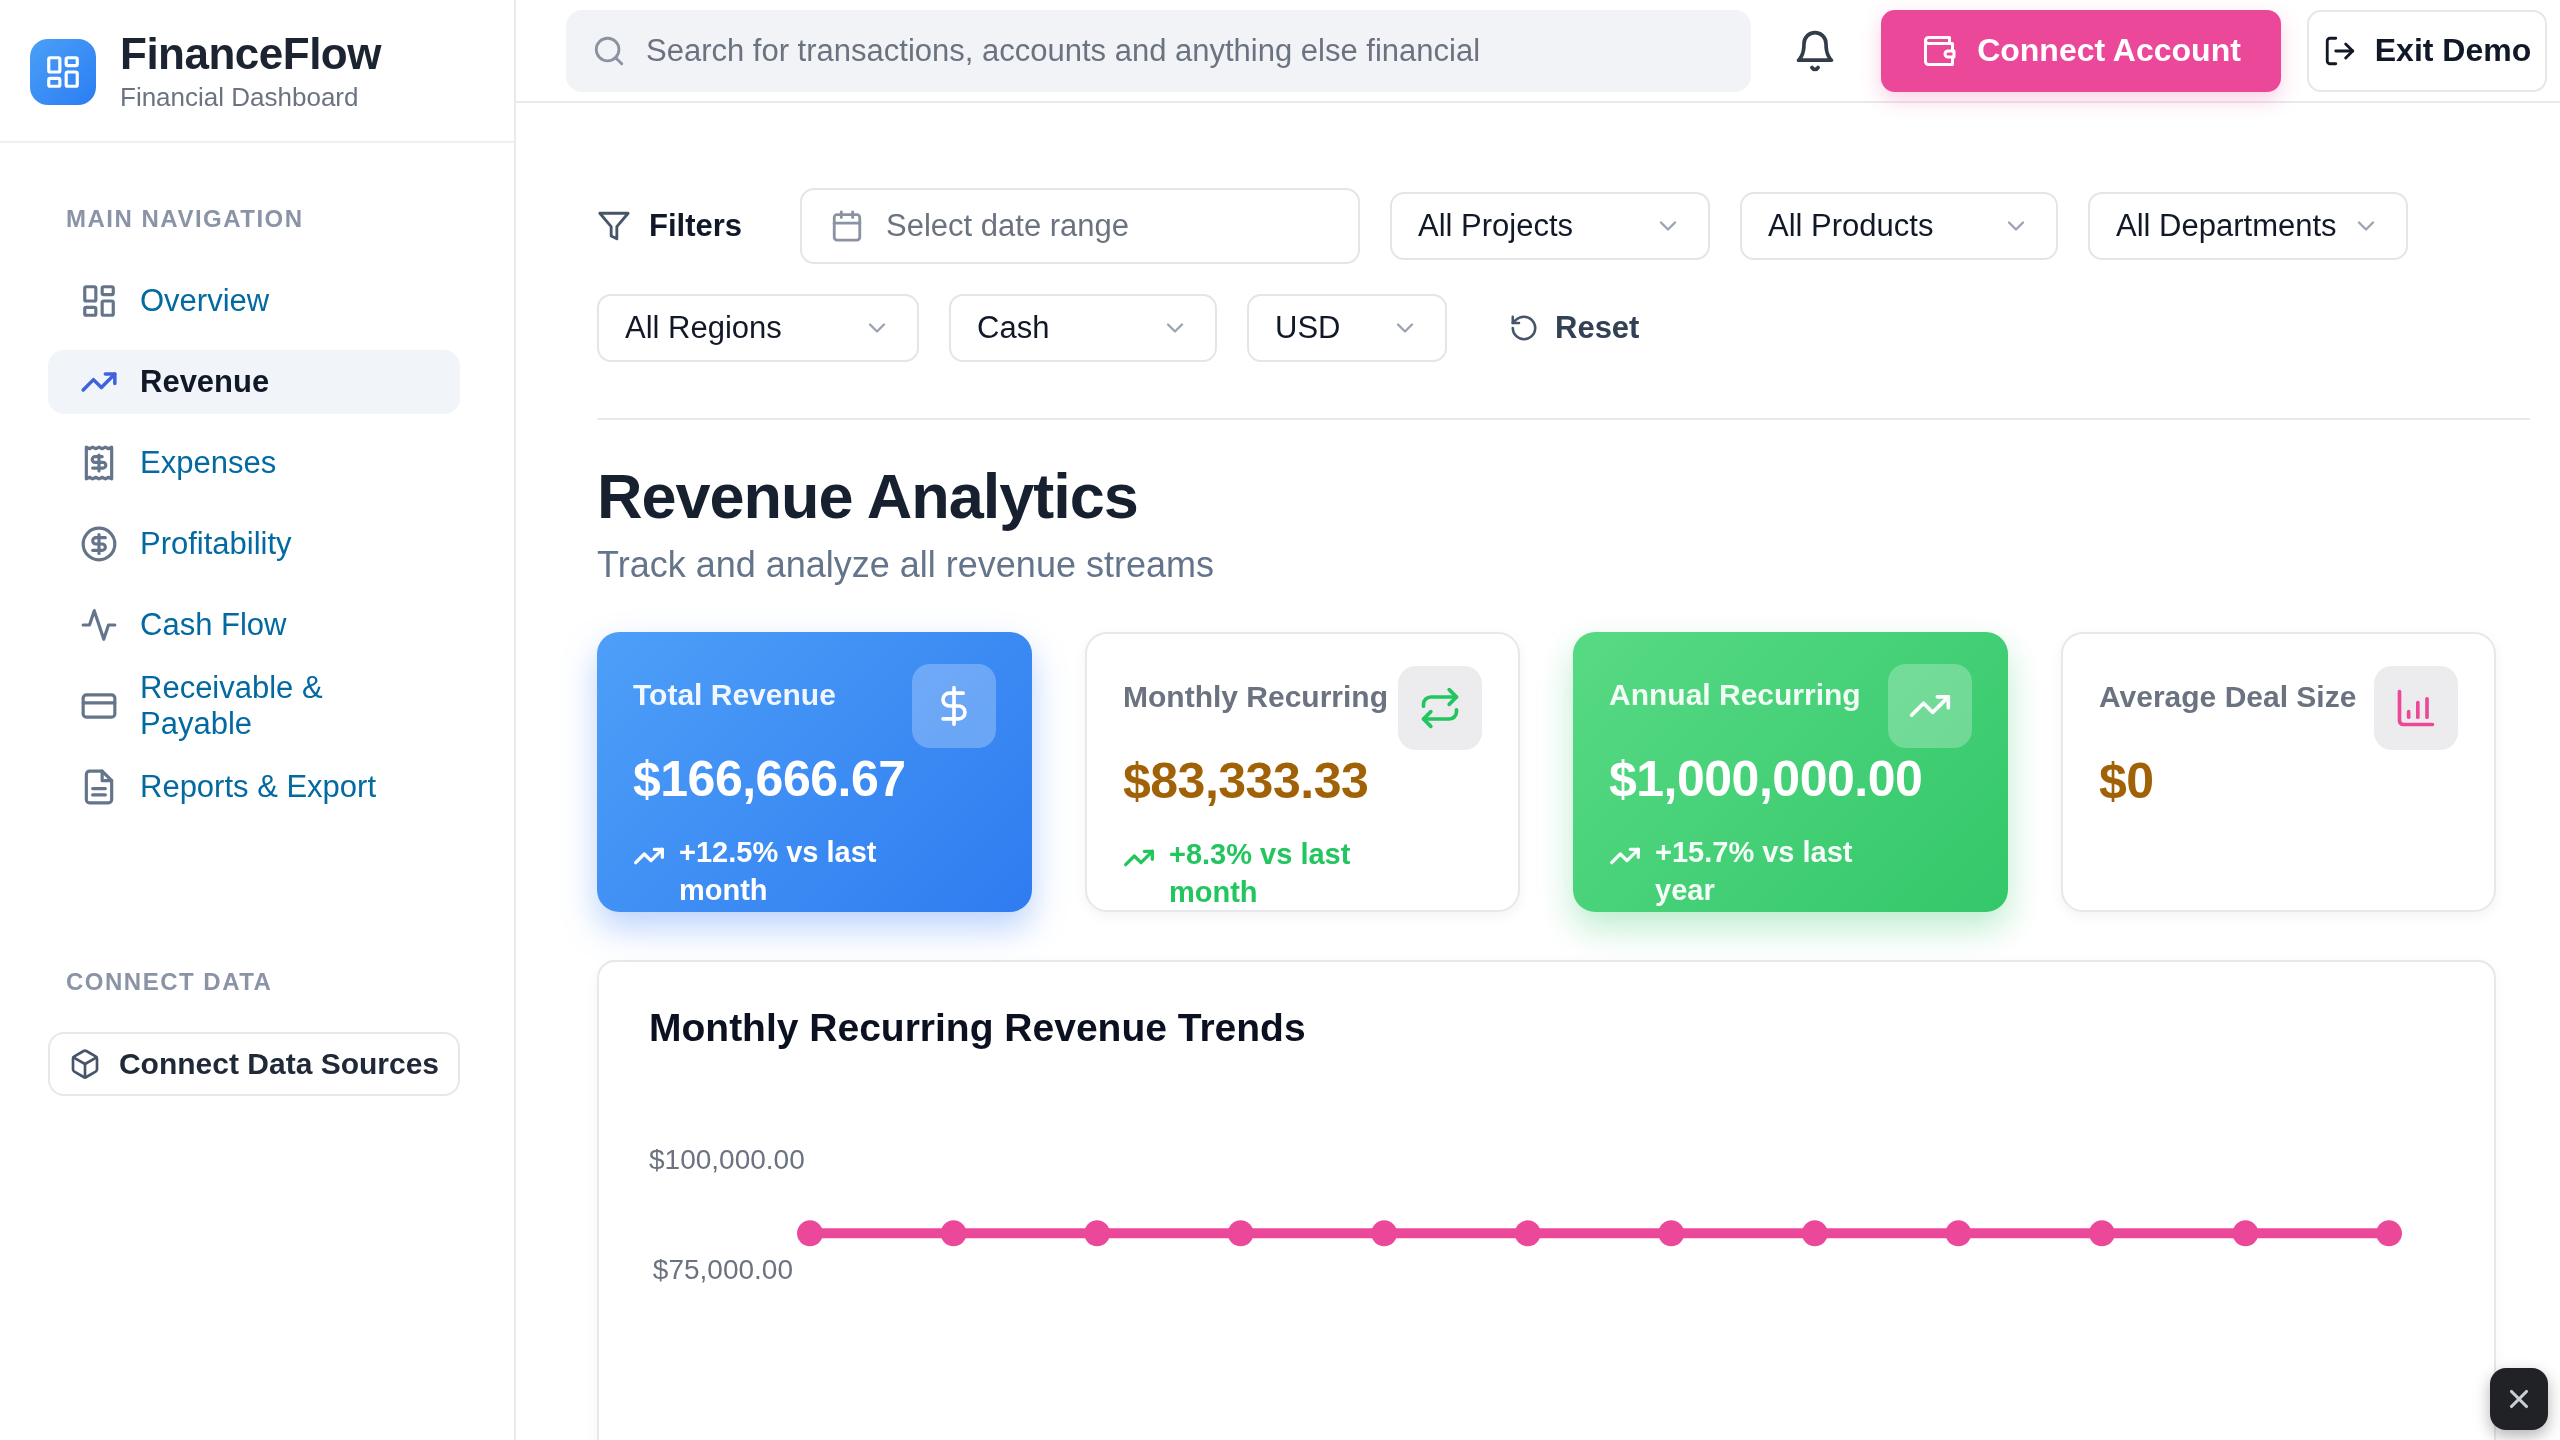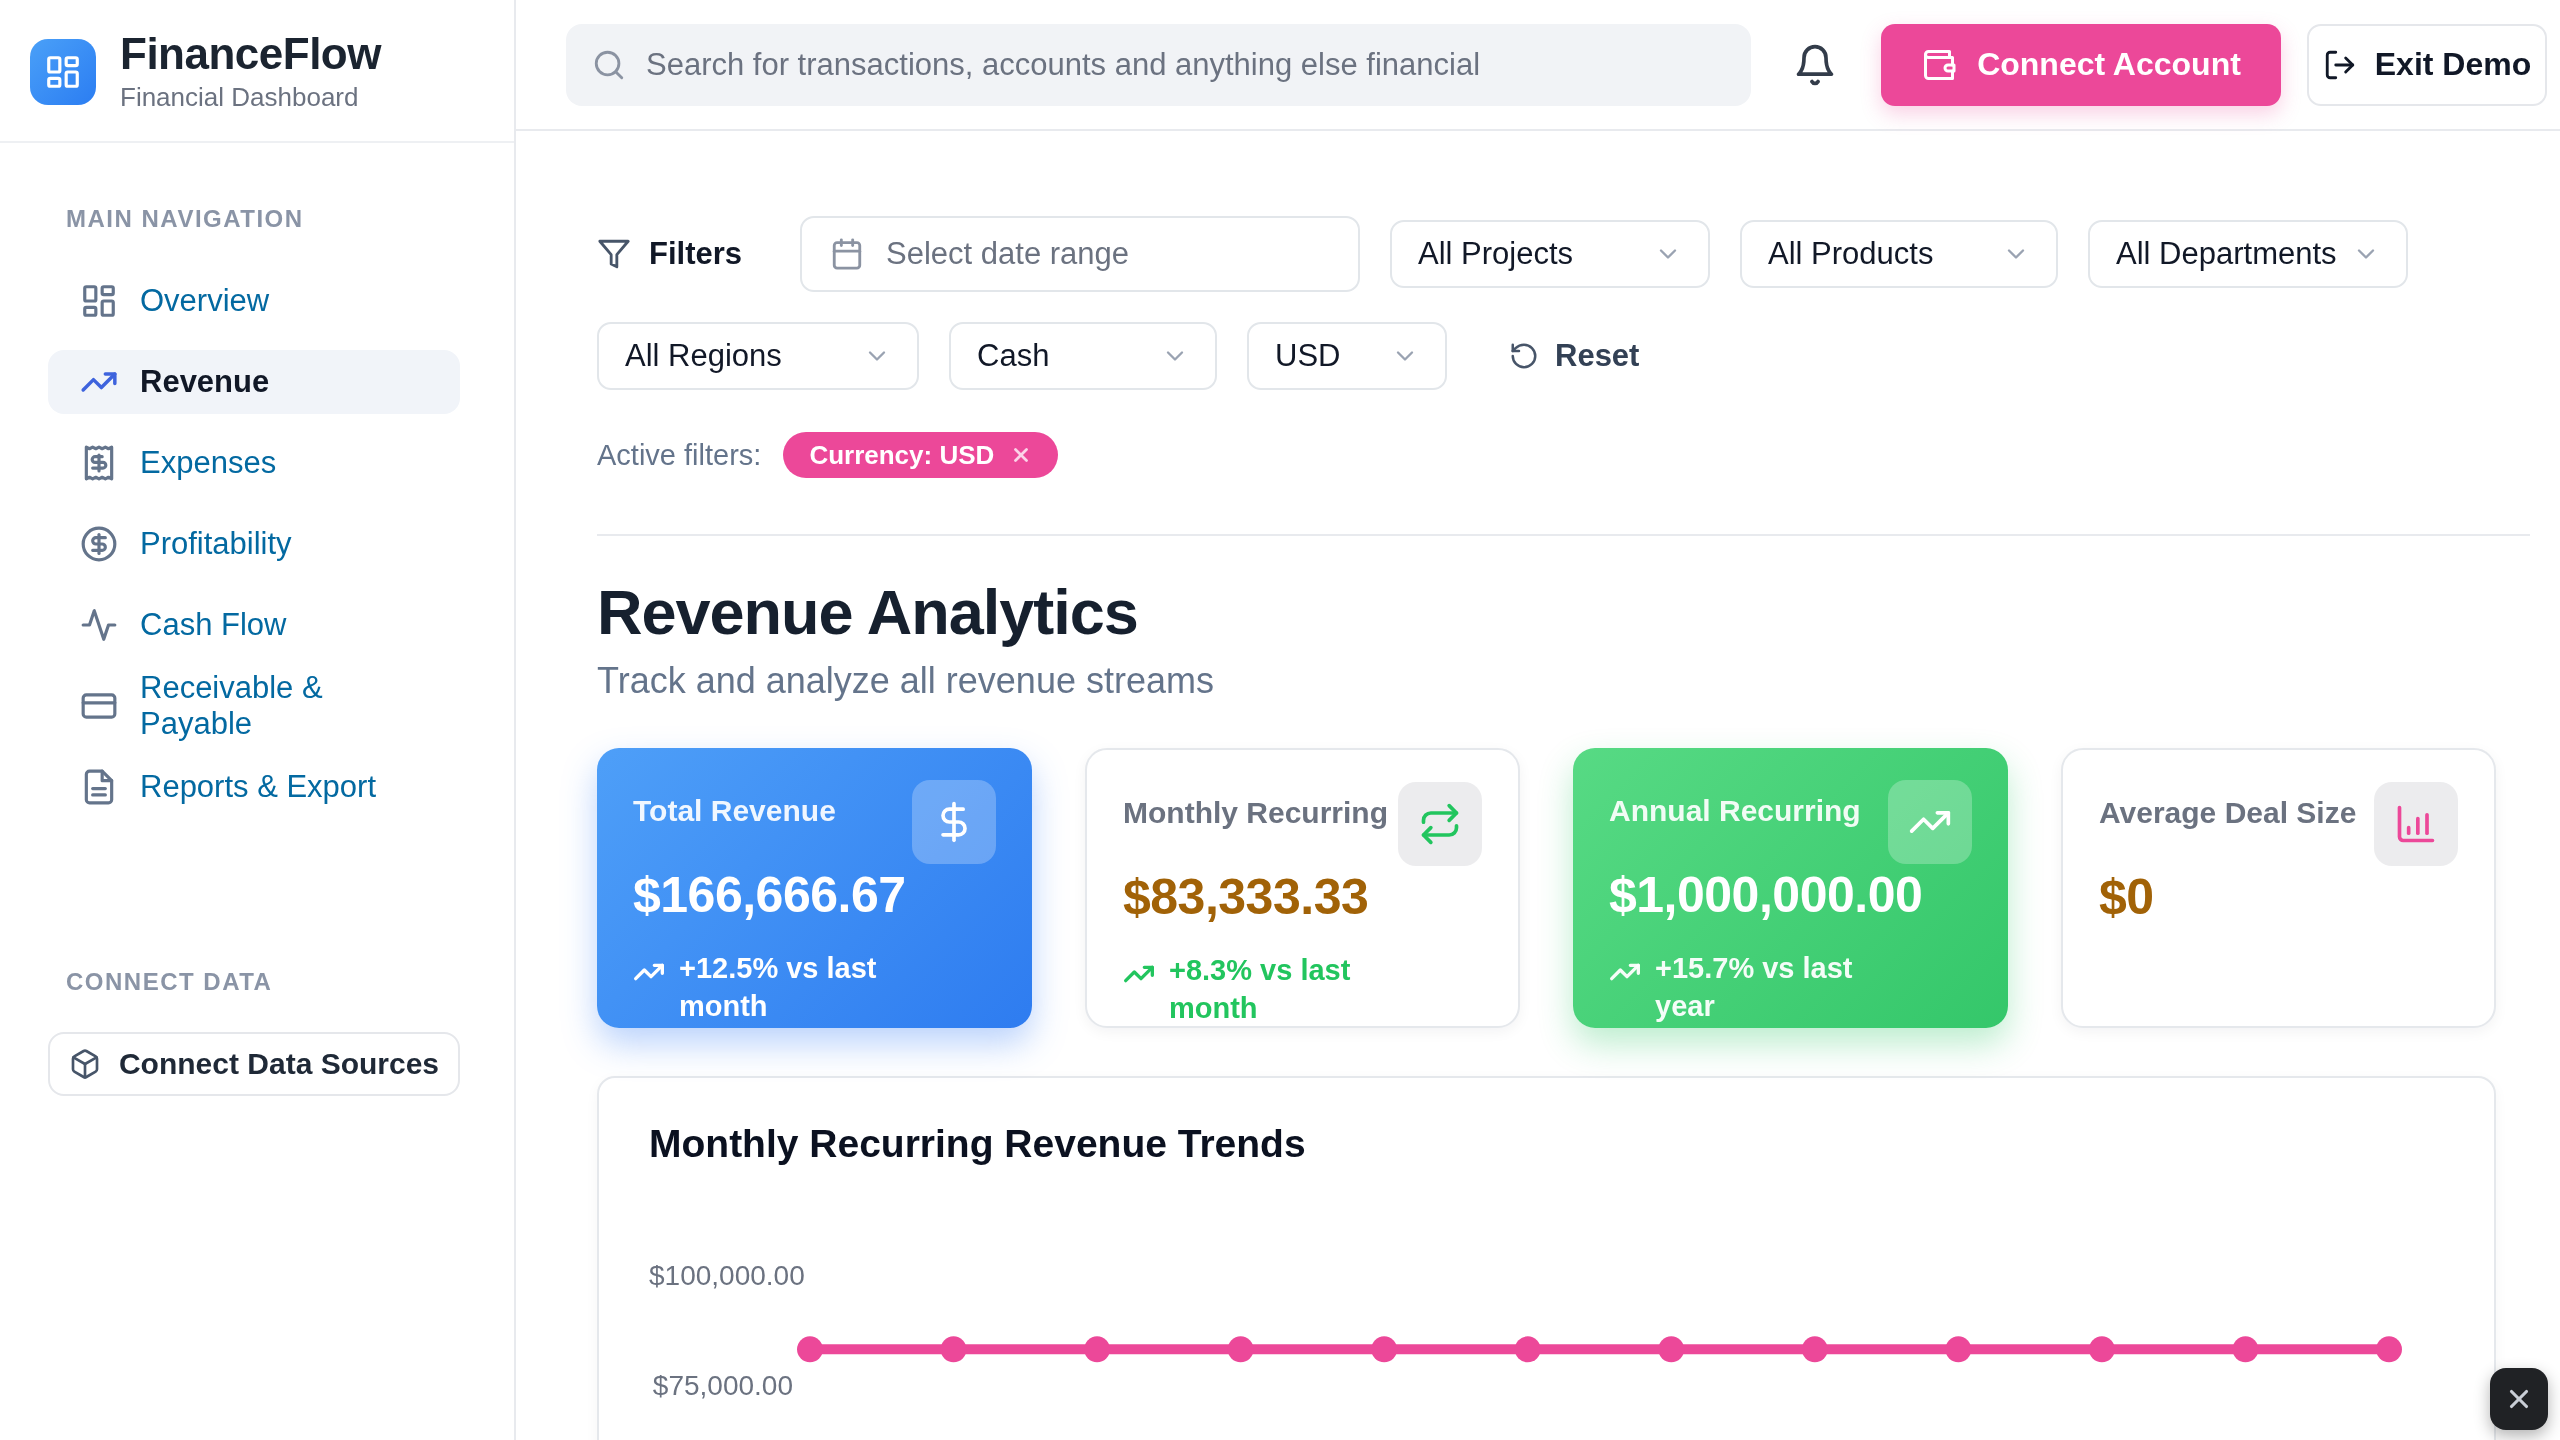--- a/index.html
+++ b/index.html
@@ -29,21 +29,21 @@
   .nav-ic { width:38px; height:38px; flex:none; display:flex; }
   .connect-label { font-size:24px; font-weight:700; letter-spacing:1.5px; color:#8a94a6;
     margin:132px 0 36px 66px; }
   .connect-btn { margin:0 54px 0 48px; height:64px; border:2px solid #e5e7eb; border-radius:16px;
     background:#fff; display:flex; align-items:center; justify-content:center; gap:18px;
     font-size:30px; font-weight:600; color:#1f2937; cursor:pointer; }
   .connect-btn .nav-ic { width:32px; height:32px; color:#475569; }
 
   
   .main { flex:1; display:flex; flex-direction:column; min-width:0; }
-  .topbar { height:131px; flex:none; border-bottom:2px solid #e8eaee; display:flex;
+  .topbar { height:103px; flex:none; border-bottom:2px solid #e8eaee; display:flex;
     align-items:center; padding:0 50px; }
   .search-wrap { width:1185px; height:82px; background:#f1f3f6; border-radius:16px;
     display:flex; align-items:center; padding:0 26px; gap:20px; flex:none; }
   .search-ic { width:34px; height:34px; color:#8b93a2; flex:none; display:flex; }
   .search-input { border:none; outline:none; background:transparent; flex:1; font-size:31px;
     color:#111827; font-family:"Liberation Sans", sans-serif; }
   .search-input::placeholder { color:#6b7280; }
   .bell-btn { width:44px; height:44px; margin-left:42px; color:#333c4a; background:none;
     border:none; cursor:pointer; display:flex; align-items:center; justify-content:center; flex:none; }
   .cta-btn { margin-left:44px; width:400px; height:82px; border:none; border-radius:14px;
@@ -355,32 +355,20 @@
           <span class="reset-ic">
             <svg viewBox="0 0 24 24" fill="none" stroke="currentColor" stroke-width="2" stroke-linecap="round" stroke-linejoin="round">
               <path d="M3 12a9 9 0 1 0 9-9 9.75 9.75 0 0 0-6.74 2.74L3 8"></path>
                 <path d="M3 3v5h5"></path>
               </svg>
           </span>
           <span class="reset-label">Reset</span>
         </div>
       </div>
 
-      <div class="active-filters">
-        <span class="active-filters-label">Active filters:</span>
-        <span class="chip">
-          <span>Currency: USD</span>
-          <span class="chip-x">
-            <svg viewBox="0 0 24 24" fill="none" stroke="currentColor" stroke-width="3" stroke-linecap="round" stroke-linejoin="round">
-              <path d="M18 6 6 18"></path>
-                <path d="m6 6 12 12"></path>
-              </svg>
-          </span>
-        </span>
-      </div>
 
       <hr class="section-divider">
 
       <h1 class="page-title">Revenue Analytics</h1>
       <div class="page-subtitle">Track and analyze all revenue streams</div>
 
       <div class="cards">
 
         <div class="card blue">
           <div class="card-top">

